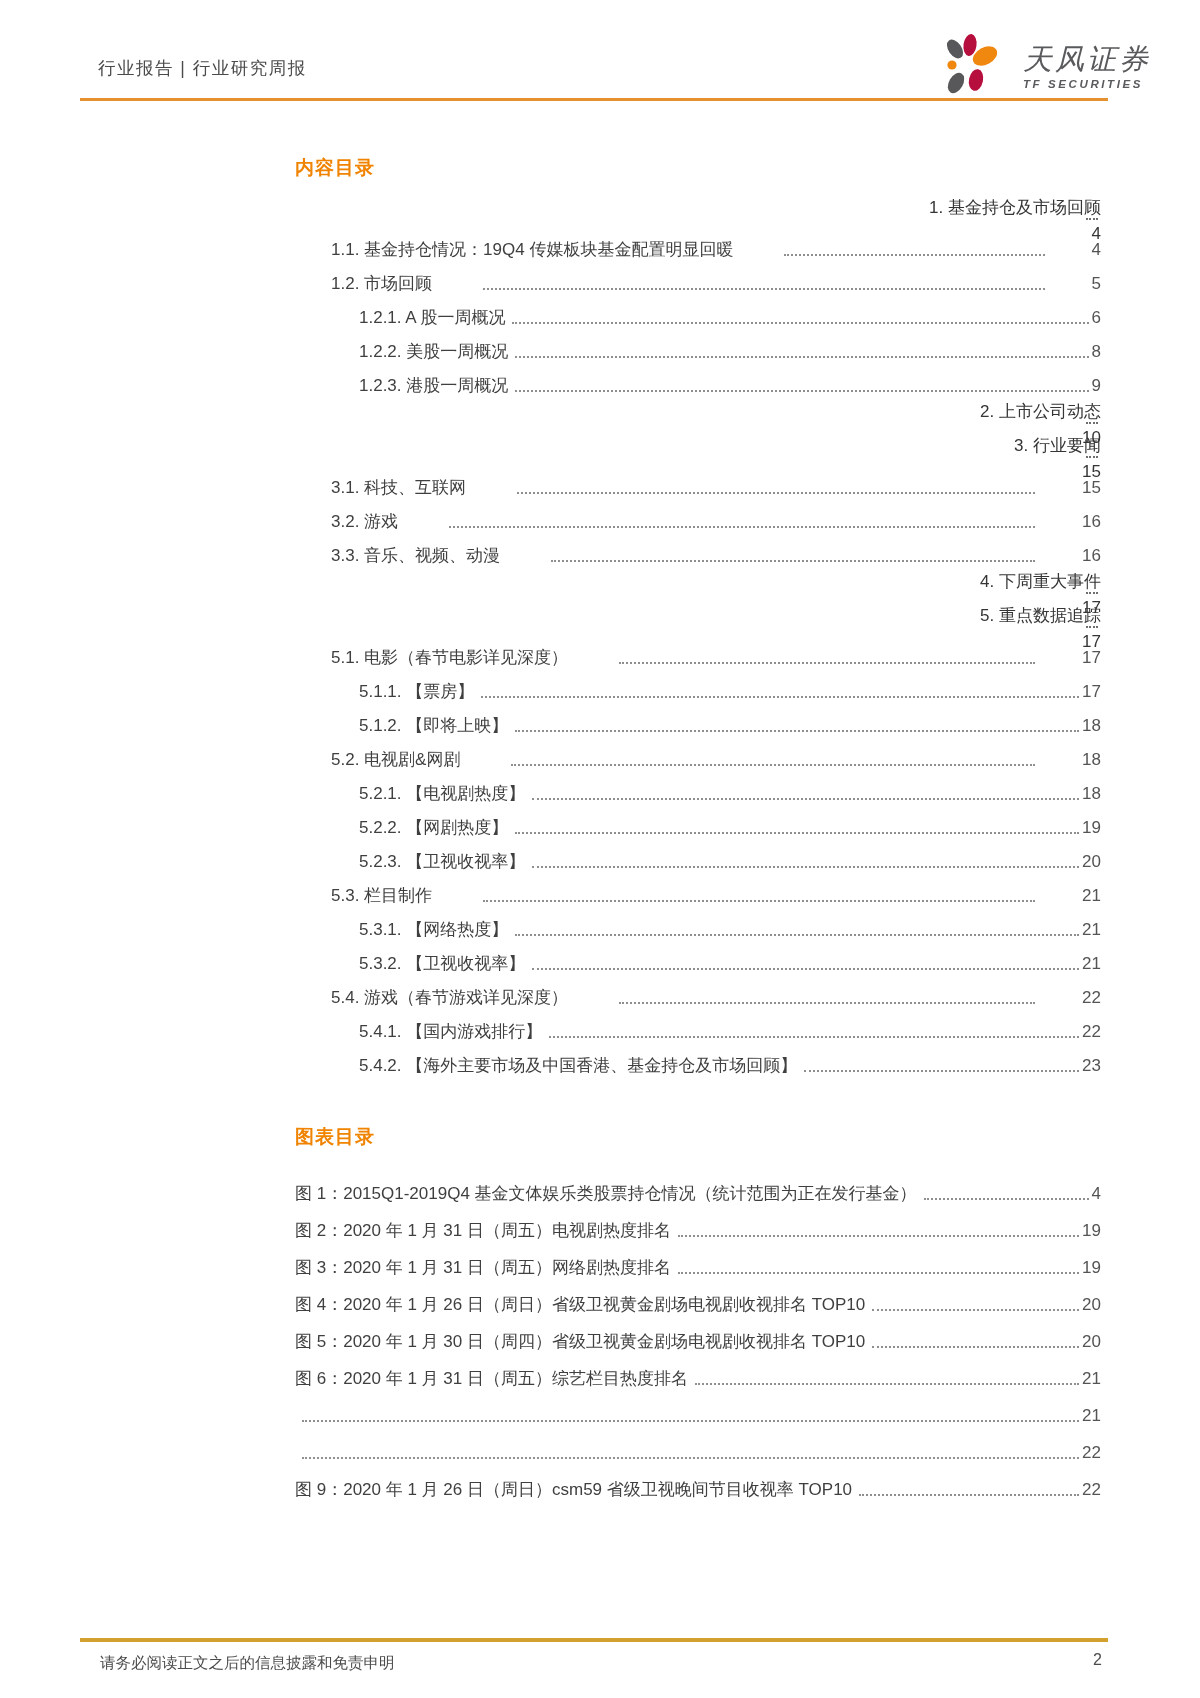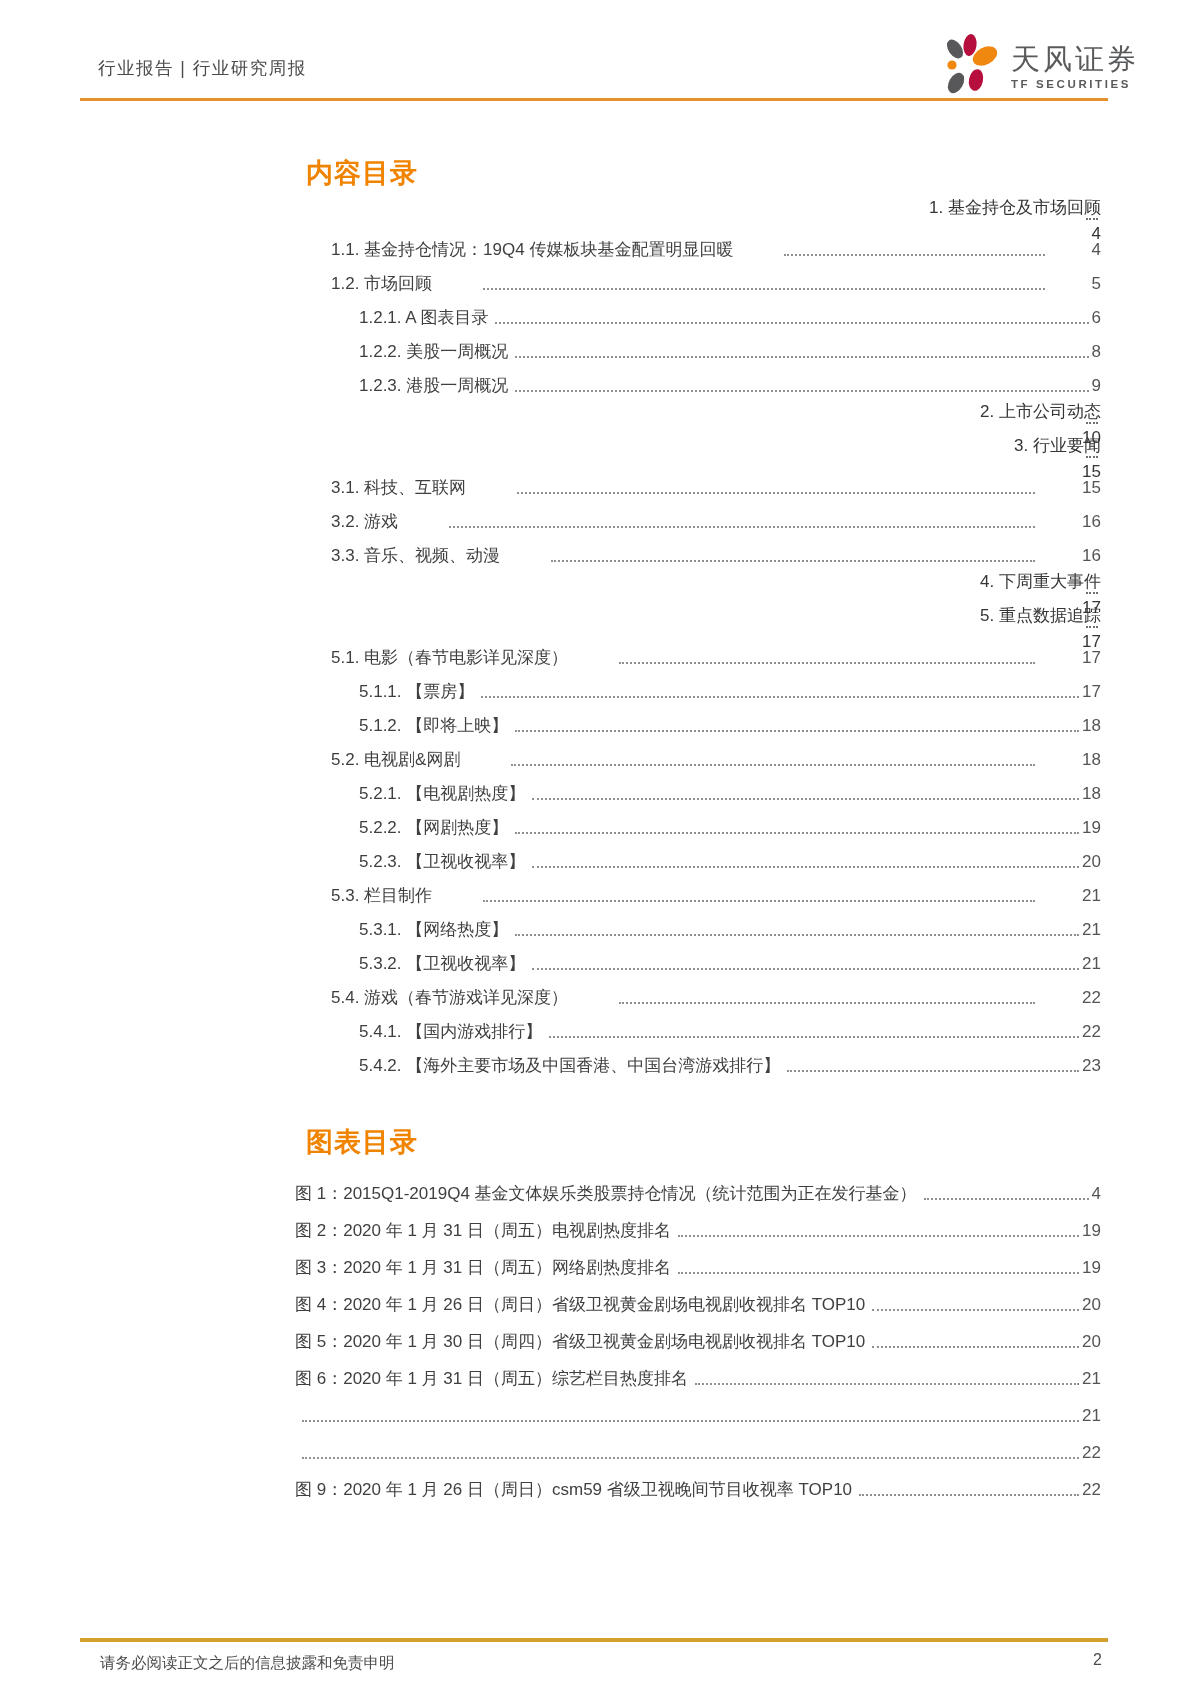--- a/index.html
+++ b/index.html
@@ -3,26 +3,26 @@
 <meta charset="utf-8">
 <style>
   * { margin:0; padding:0; box-sizing:border-box; }
   body { background:#e8e8e8; font-family:"Liberation Sans", sans-serif; }
   .page { position:relative; width:1200px; height:1698px; background:#ffffff; margin:0 auto; overflow:hidden; }
 
   
   .report-type { position:absolute; left:98px; top:56px; font-size:17.5px; font-weight:normal; color:#4a4a4a; letter-spacing:1.5px; }
   .header-rule { position:absolute; left:80px; top:98px; width:1028px; height:3px; background:#E6912F; }
   .logo { position:absolute; left:942px; top:33px; display:flex; align-items:center; }
-  .logo-text { margin-left:9px; }
+  .logo-text { margin-left:21px;font-style:italic; }
   .brand-cn { font-size:29px; color:#595a5c; letter-spacing:3px; line-height:1.1; }
   .brand-en { font-size:11.5px; font-weight:bold; color:#595a5c; letter-spacing:2.6px; margin-top:3px; }
 
   
-  .sec-title { position:absolute; left:295px; font-size:27px; font-weight:bold; color:#F08300; letter-spacing:1px;margin-left:11px; }
+  .sec-title { position:absolute; left:295px; font-size:19px; font-weight:bold; color:#F08300; letter-spacing:1px; }
   .toc-title { top:155px; }
   .fig-title { top:1124px; }
 
   
   .list { position:absolute; left:295px; width:806px; }
   .toc-list { top:198px; }
   .fig-list { top:1174px; }
   .row { display:flex; align-items:flex-end; height:34px; padding-bottom:6px; font-size:17px; color:#3f3f3f; }
   .fig-list .row { height:37px; padding-bottom:7px; }
   .row .label { white-space:nowrap; line-height:1.15; }
@@ -76,21 +76,21 @@
         <span class="label">1.1. 基金持仓情况：19Q4 传媒板块基金配置明显回暖</span>
         <span class="leader"></span>
         <span class="page-num">4</span>
       </div>
       <div class="row lv2">
         <span class="label">1.2. 市场回顾</span>
         <span class="leader"></span>
         <span class="page-num">5</span>
       </div>
       <div class="row lv3">
-        <span class="label">1.2.1. A 图表目录</span>
+        <span class="label">1.2.1. A 股一周概况</span>
         <span class="leader"></span>
         <span class="page-num">6</span>
       </div>
       <div class="row lv3">
         <span class="label">1.2.2. 美股一周概况</span>
         <span class="leader"></span>
         <span class="page-num">8</span>
       </div>
       <div class="row lv3">
         <span class="label">1.2.3. 港股一周概况</span>
@@ -186,21 +186,21 @@
         <span class="label">5.4. 游戏（春节游戏详见深度）</span>
         <span class="leader"></span>
         <span class="page-num">22</span>
       </div>
       <div class="row lv3">
         <span class="label">5.4.1. 【国内游戏排行】</span>
         <span class="leader"></span>
         <span class="page-num">22</span>
       </div>
       <div class="row lv3">
-        <span class="label">5.4.2. 【海外主要市场及中国香港、中国台湾游戏排行】</span>
+        <span class="label">5.4.2. 【海外主要市场及中国香港、基金持仓及市场回顾】</span>
         <span class="leader"></span>
         <span class="page-num">23</span>
       </div>
     </div>
 
   <div class="sec-title fig-title">图表目录</div>
   <div class="list fig-list" id="fig-list">
       <div class="row">
         <span class="label">图 1：2015Q1-2019Q4 基金文体娱乐类股票持仓情况（统计范围为正在发行基金）</span>
         <span class="leader"></span>

